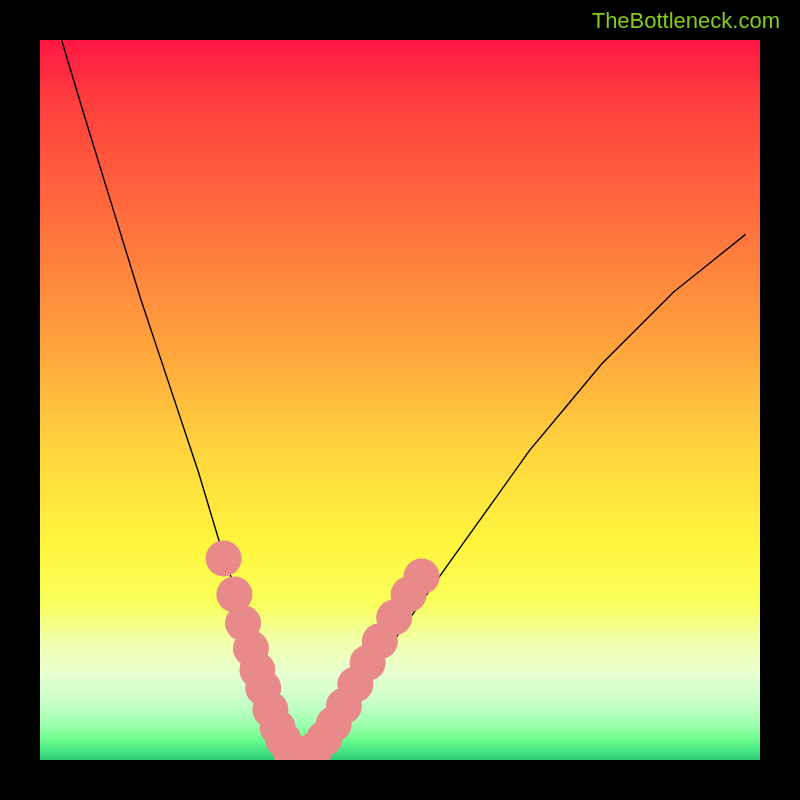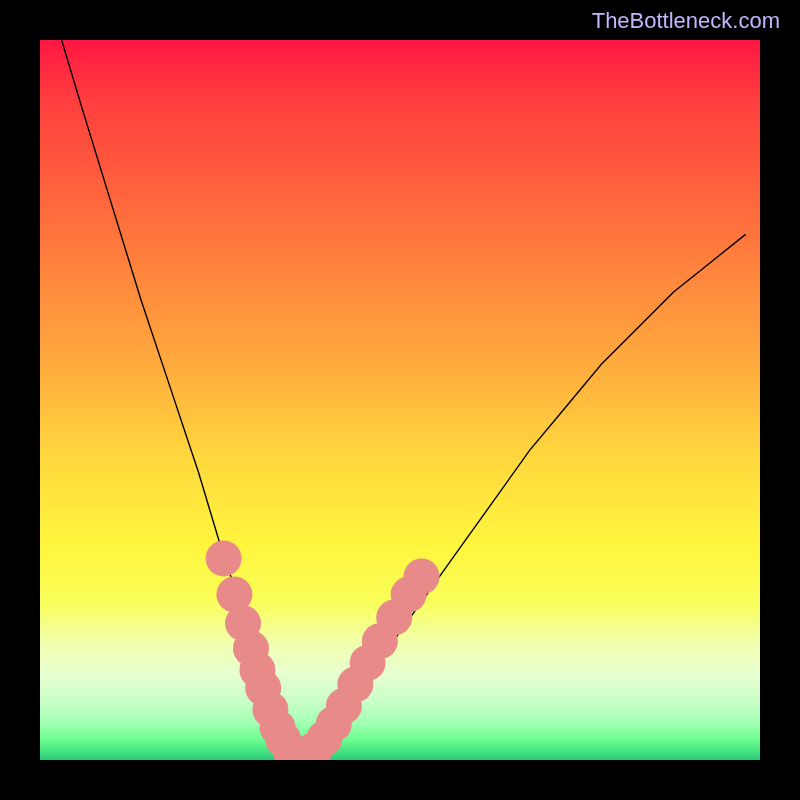--- a/index.html
+++ b/index.html
@@ -8,21 +8,21 @@
     width: 800px;
     height: 800px;
     background: #000;
     position: relative;
     font-family: Arial, sans-serif;
   }
   .watermark {
     position: absolute;
     top: 8px;
     right: 20px;
-    color: #c4b5fd;
+    color: #84cc16;
     font-size: 22px;
     font-weight: 500;
     z-index: 10;
   }
   .plot-area {
     position: absolute;
     left: 40px;
     top: 40px;
     width: 720px;
     height: 720px;

